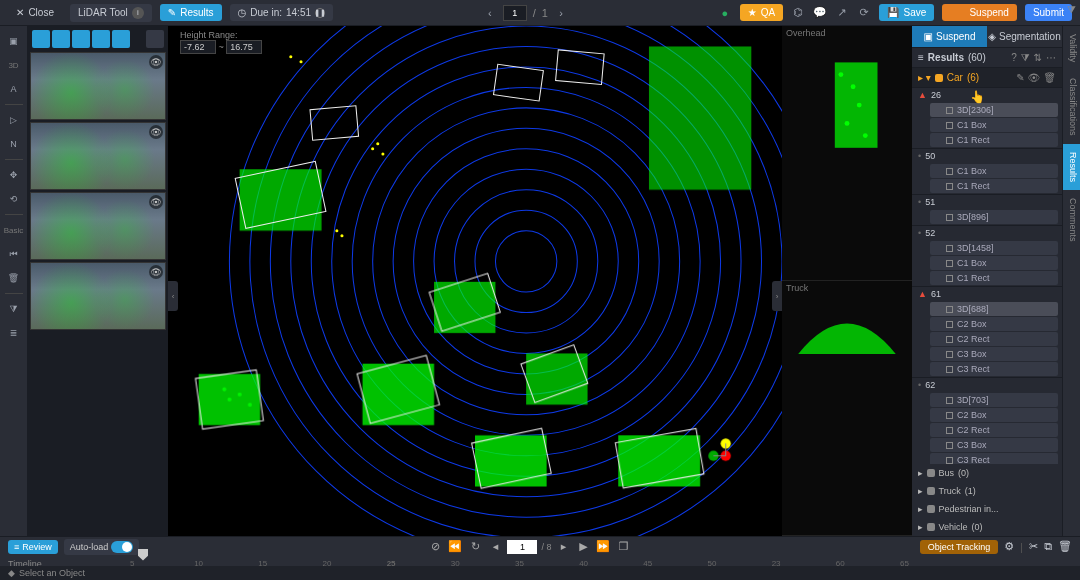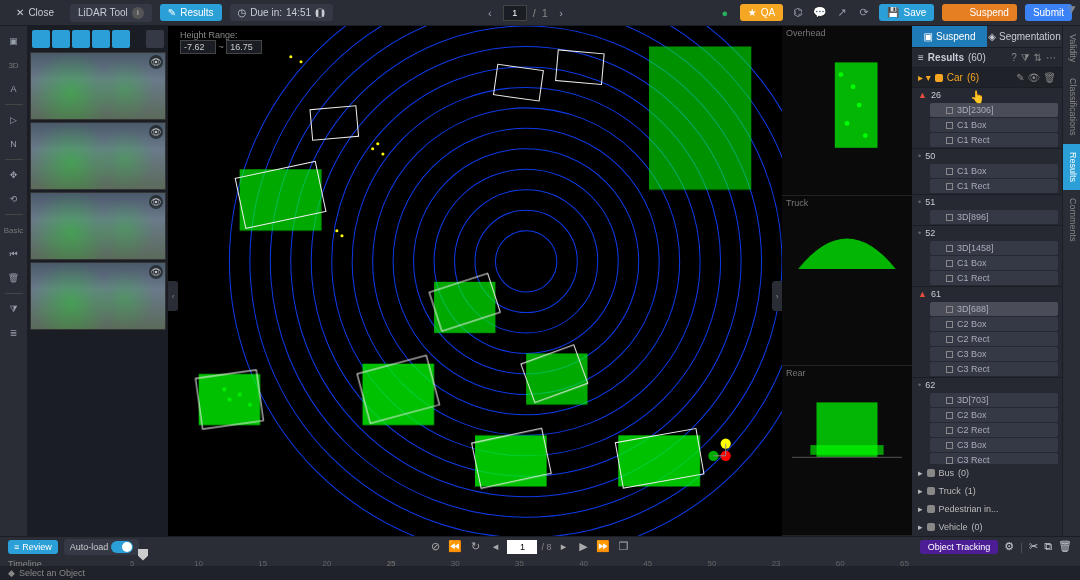--- a/index.html
+++ b/index.html
@@ -64,21 +64,21 @@
 .vtab.active { background: #2a9fd8; color: #fff; }
 .bottombar { height: 44px; background: #2a2d36; border-top: 1px solid #1a1d24; display: flex; flex-direction: column; }
 .playrow { height: 20px; display: flex; align-items: center; padding: 0 8px; gap: 6px; }
 .btn-review { background: #2a9fd8; color: #fff; padding: 2px 6px; border-radius: 3px; font-size: 9px; display:flex; align-items:center; gap:3px; }
 .btn-autoload { background: #353945; color: #ccc; padding: 2px 6px; border-radius: 3px; font-size: 9px; display:flex; align-items:center; gap:3px; }
 .toggle { width: 22px; height: 12px; background: #2a9fd8; border-radius: 6px; position: relative; }
 .toggle::after { content:""; position:absolute; right:1px; top:1px; width:10px; height:10px; background:#fff; border-radius:50%; }
 .playctrls { display: flex; gap: 4px; align-items: center; }
 .playctrls .pc { width: 16px; height: 16px; display:flex; align-items:center; justify-content:center; color:#aaa; cursor:pointer; }
 .frameinput { width: 30px; height: 14px; background: #fff; color: #000; text-align: center; font-size: 9px; border: none; }
-.btn-track { background: #4c1d95; color: #fff; padding: 2px 8px; border-radius: 3px; font-size: 9px; }
+.btn-track { background: #a16207; color: #fff; padding: 2px 8px; border-radius: 3px; font-size: 9px; }
 .timelinerow { height: 24px; position: relative; padding: 0 8px; }
 .timeline-label { font-size: 9px; color: #888; position: absolute; left: 8px; top: 2px; }
 .ticks { position: absolute; left: 130px; right: 180px; top: 2px; height: 20px; }
 .tick { position: absolute; top: 0; font-size: 8px; color: #666; }
 .tick::before { content:""; position:absolute; left:50%; top:12px; width:1px; height:4px; background:#555; }
 .playhead { position: absolute; left: 138px; top: -8px; width: 10px; height: 12px; background: #ccc; clip-path: polygon(0 0, 100% 0, 100% 60%, 50% 100%, 0 60%); }
 .selectbar { position: absolute; bottom: 0; left: 0; right: 0; height: 14px; background: #1f2229; padding: 0 8px; font-size: 9px; color: #888; display:flex; align-items:center; gap:4px; }
 .objlist::-webkit-scrollbar { width: 6px; }
 .objlist::-webkit-scrollbar-thumb { background: #444; border-radius: 3px; }
 .cursor-hand { position:absolute; top:90px; left:970px; font-size:12px; color:#fff; z-index:999; pointer-events:none; }
@@ -252,30 +252,20 @@
         </svg>
     </div>
     <div class="sideview">
       <span class="title">Truck</span>
       <svg class="pcloud" viewBox="0 0 100 60">
           <g fill="#0f0">
             <path d="M10 50 Q30 25 50 25 Q70 25 90 50 Z" opacity="0.7"></path>
           </g>
         </svg>
     </div>
-    <div class="sideview">
-      <span class="title">Rear</span>
-      <svg class="pcloud" viewBox="0 0 100 80">
-          <g fill="#0f0">
-            <rect x="25" y="20" width="50" height="45" opacity="0.7"></rect>
-            <rect x="20" y="55" width="60" height="8" opacity="0.6"></rect>
-          </g>
-          <line x1="5" y1="65" x2="95" y2="65" stroke="#444"></line>
-        </svg>
-    </div>
   </div>
 
   <div class="rightpanel">
     <div class="tabs">
       <div class="tab active">▣ <span>Suspend</span></div>
       <div class="tab" style="background:#2a2d36">◈ <span>Segmentation</span></div>
       <span class="filtericon">⧩</span>
     </div>
     <div class="resultsbar">
       <span>≡</span>

